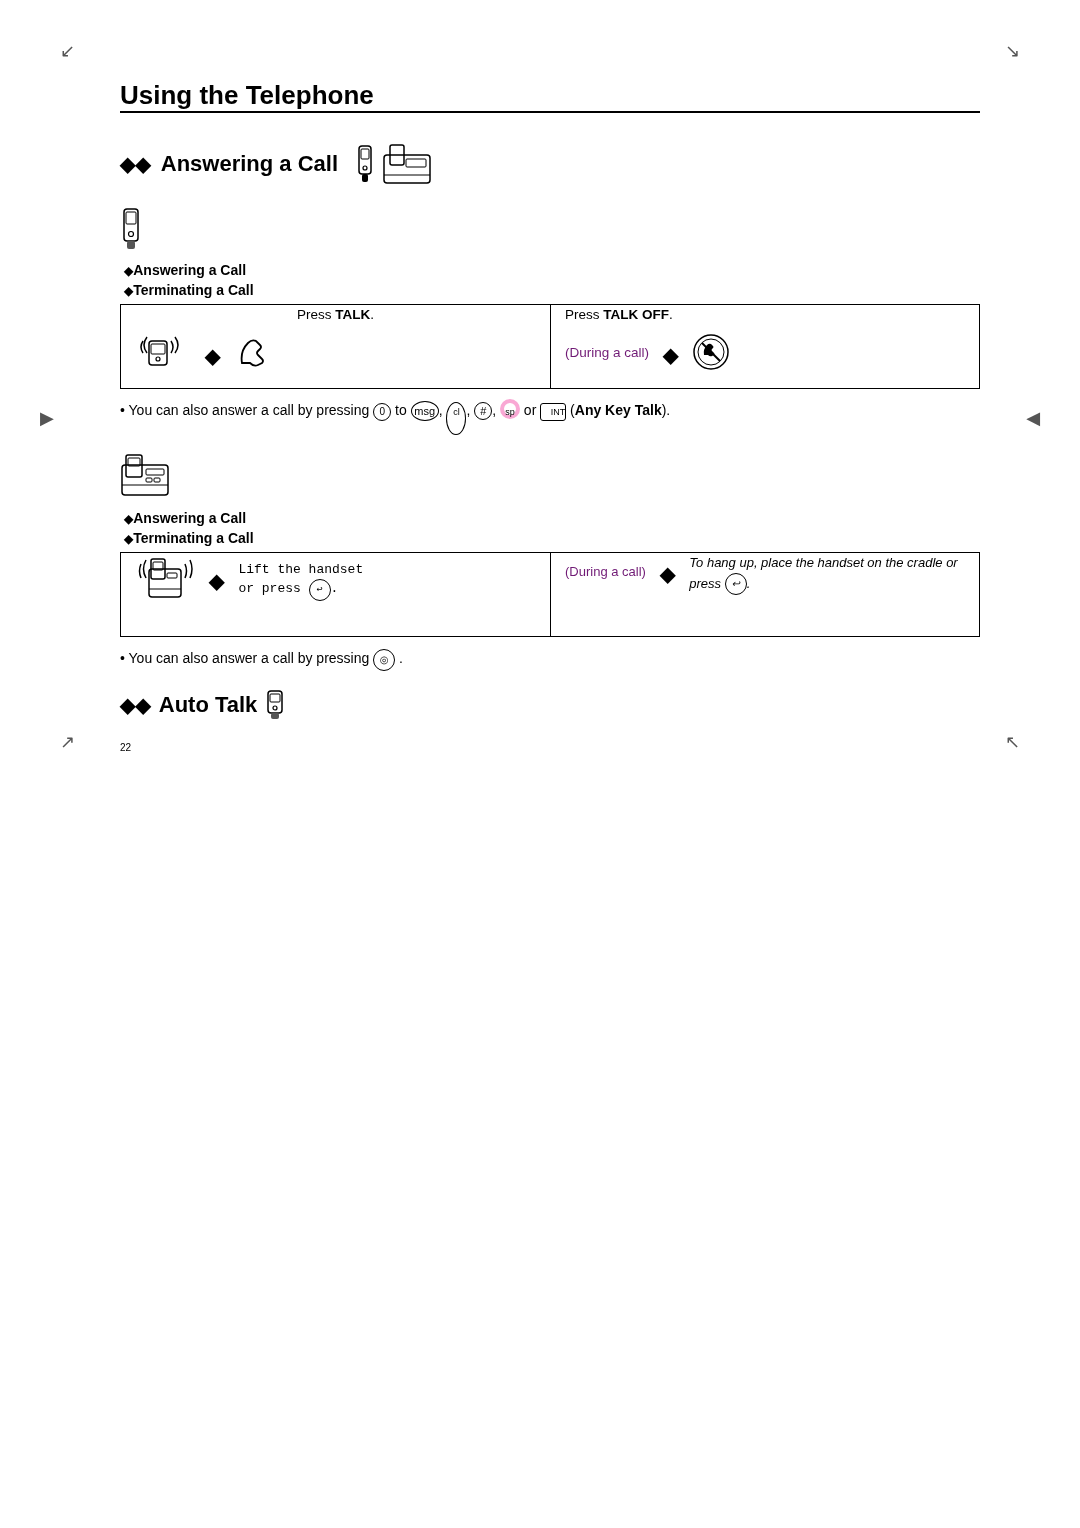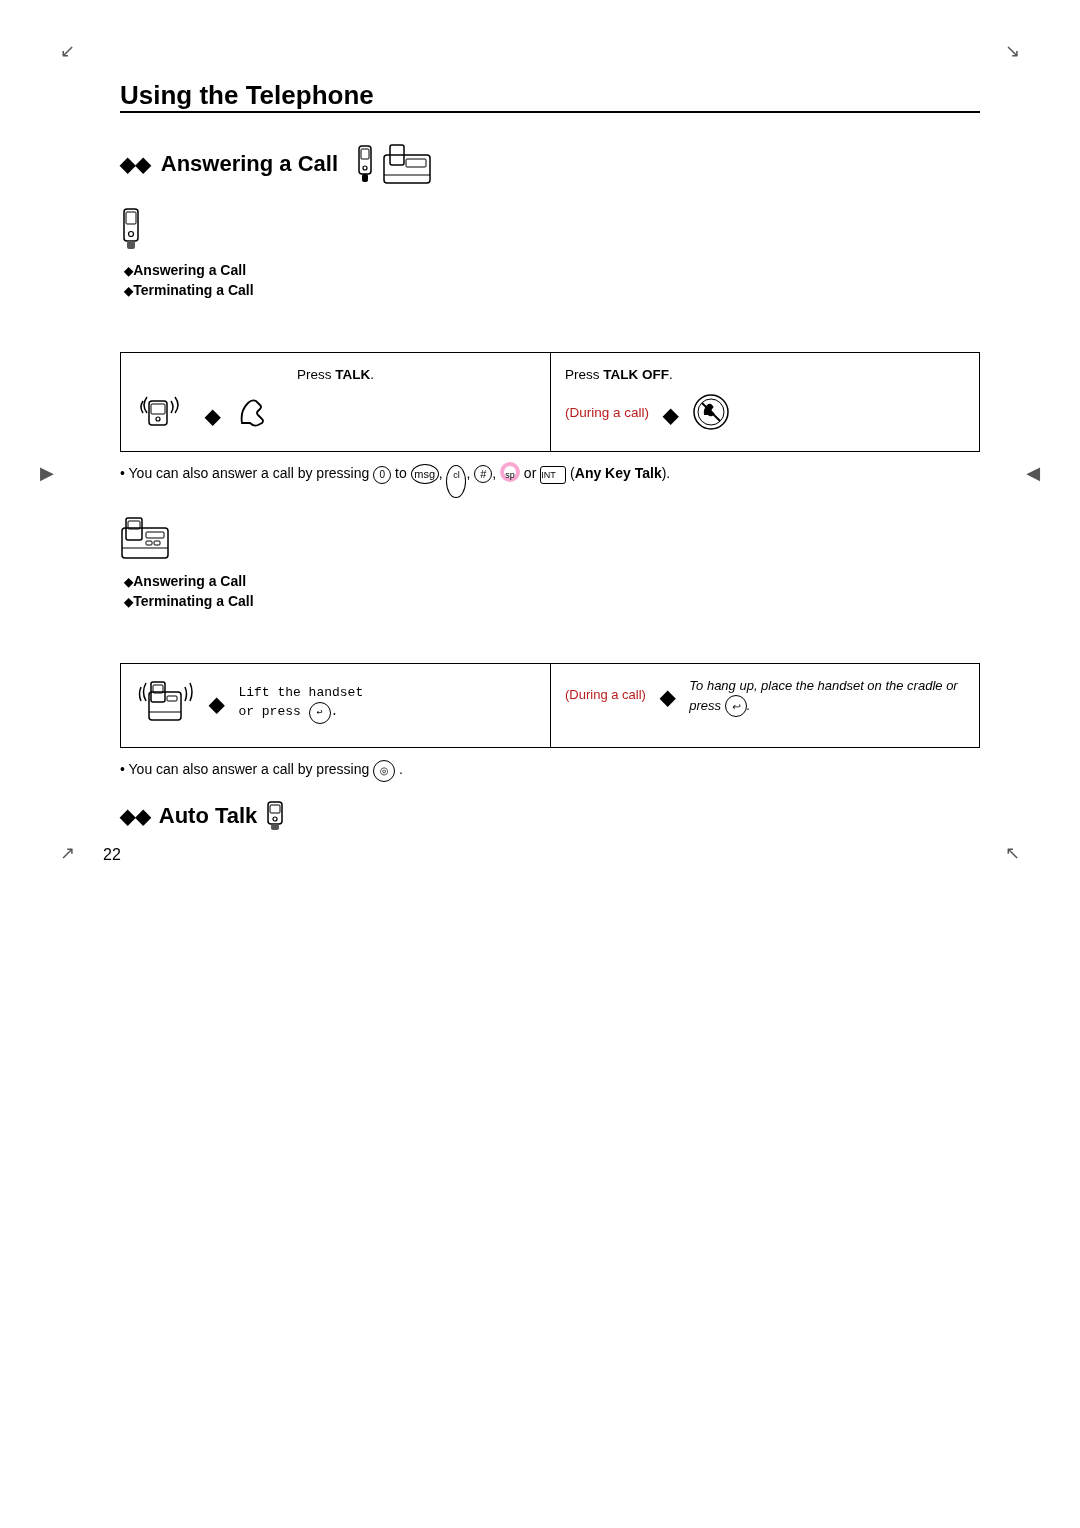--- a/index.html
+++ b/index.html
@@ -95,22 +95,22 @@
 
     .autotalk-desc {
       font-size: 14px;
       line-height: 1.7;
     }
 
     
     .page-number {
       position: absolute;
       bottom: 60px;
-      left: 103px;
-      font-size: 16px;
+      left: 120px;
+      font-size: 10px;
     }
 
     .device-icon-row {
       margin-bottom: 8px;
     }
 
     
     .cordless-phone-svg {
       width: 22px;
       height: 40px;
@@ -137,25 +137,24 @@
 
     .boxes-row {
       display: grid;
       grid-template-columns: 1fr 1fr;
       gap: 0;
       margin-bottom: 4px;
     }
 
     .instr-box {
       border: 1px solid #000;
-      padding: 12px 14px;
+      padding: 0 14px;
       min-height: 85px;
       font-size: 13.5px;
       line-height: 1.5;
-      margin-top: 48px;
     }
 
     .instr-box-left {
       border-right: none;
     }
 
     .box-inner {
       display: flex;
       align-items: center;
       gap: 6px;
@@ -166,21 +165,21 @@
       font-size: 13.5px;
       margin-bottom: 8px;
     }
 
     .press-talk-label span {
       font-weight: bold;
     }
 
     .during-call-label {
       font-size: 13.5px;
-      color: #b91c1c;
+      color: #701a75;
       margin-bottom: 4px;
     }
 
     .press-talk-off {
       font-size: 13.5px;
       text-align: right;
     }
   </style>
 </head>
 <body>
@@ -292,21 +291,21 @@
 
   <div class="bullet-note">
     You can also answer a call by pressing
     <span style="display:inline-block; border:1px solid #000; border-radius:50%; width:18px; height:18px; text-align:center; line-height:16px; font-size:10px;">0</span>
     to
     <span style="display:inline-block; border:1px solid #000; border-radius:50%; width:28px; height:20px; text-align:center; line-height:18px; font-size:11px;">msg</span>,
     <span style="display:inline-block; border:1px solid #000; border-radius:50%; width:20px; height:33px; text-align:center; line-height:18px; font-size:9px;">cl</span>,
     <span style="display:inline-block; border:1px solid #000; border-radius:50%; width:18px; height:18px; text-align:center; line-height:16px; font-size:11px;">#</span>,
     <span style="display:inline-block; border:4px solid #f9a8d4; border-radius:50%; width:20px; height:20px; text-align:center; line-height:18px; font-size:9px;">sp</span>
     or
-    <span style="display:inline-block; border:1px solid #000; border-radius:3px; width:26px; height:18px; text-align:left; line-height:16px; font-size:9px;">INT</span>
+    <span style="display:inline-block; border:1px solid #000; border-radius:3px; width:26px; height:18px; text-align:right; line-height:16px; font-size:9px;">INT</span>
     (<strong>Any Key Talk</strong>).
   </div>
 
   <div class="device-icon-row" style="margin-bottom:8px;">
     <svg width="50" height="46" viewBox="0 0 50 46" xmlns="http://www.w3.org/2000/svg">
       <rect x="2" y="12" width="46" height="30" rx="3" fill="none" stroke="#000" stroke-width="1.5"></rect>
       <rect x="6" y="2" width="16" height="22" rx="2" fill="none" stroke="#000" stroke-width="1.5"></rect>
       <rect x="8" y="5" width="12" height="8" rx="1" fill="none" stroke="#000" stroke-width="1"></rect>
       <line x1="2" y1="32" x2="48" y2="32" stroke="#000" stroke-width="1"></line>
       <rect x="26" y="16" width="18" height="6" rx="1" fill="none" stroke="#000" stroke-width="1"></rect>

